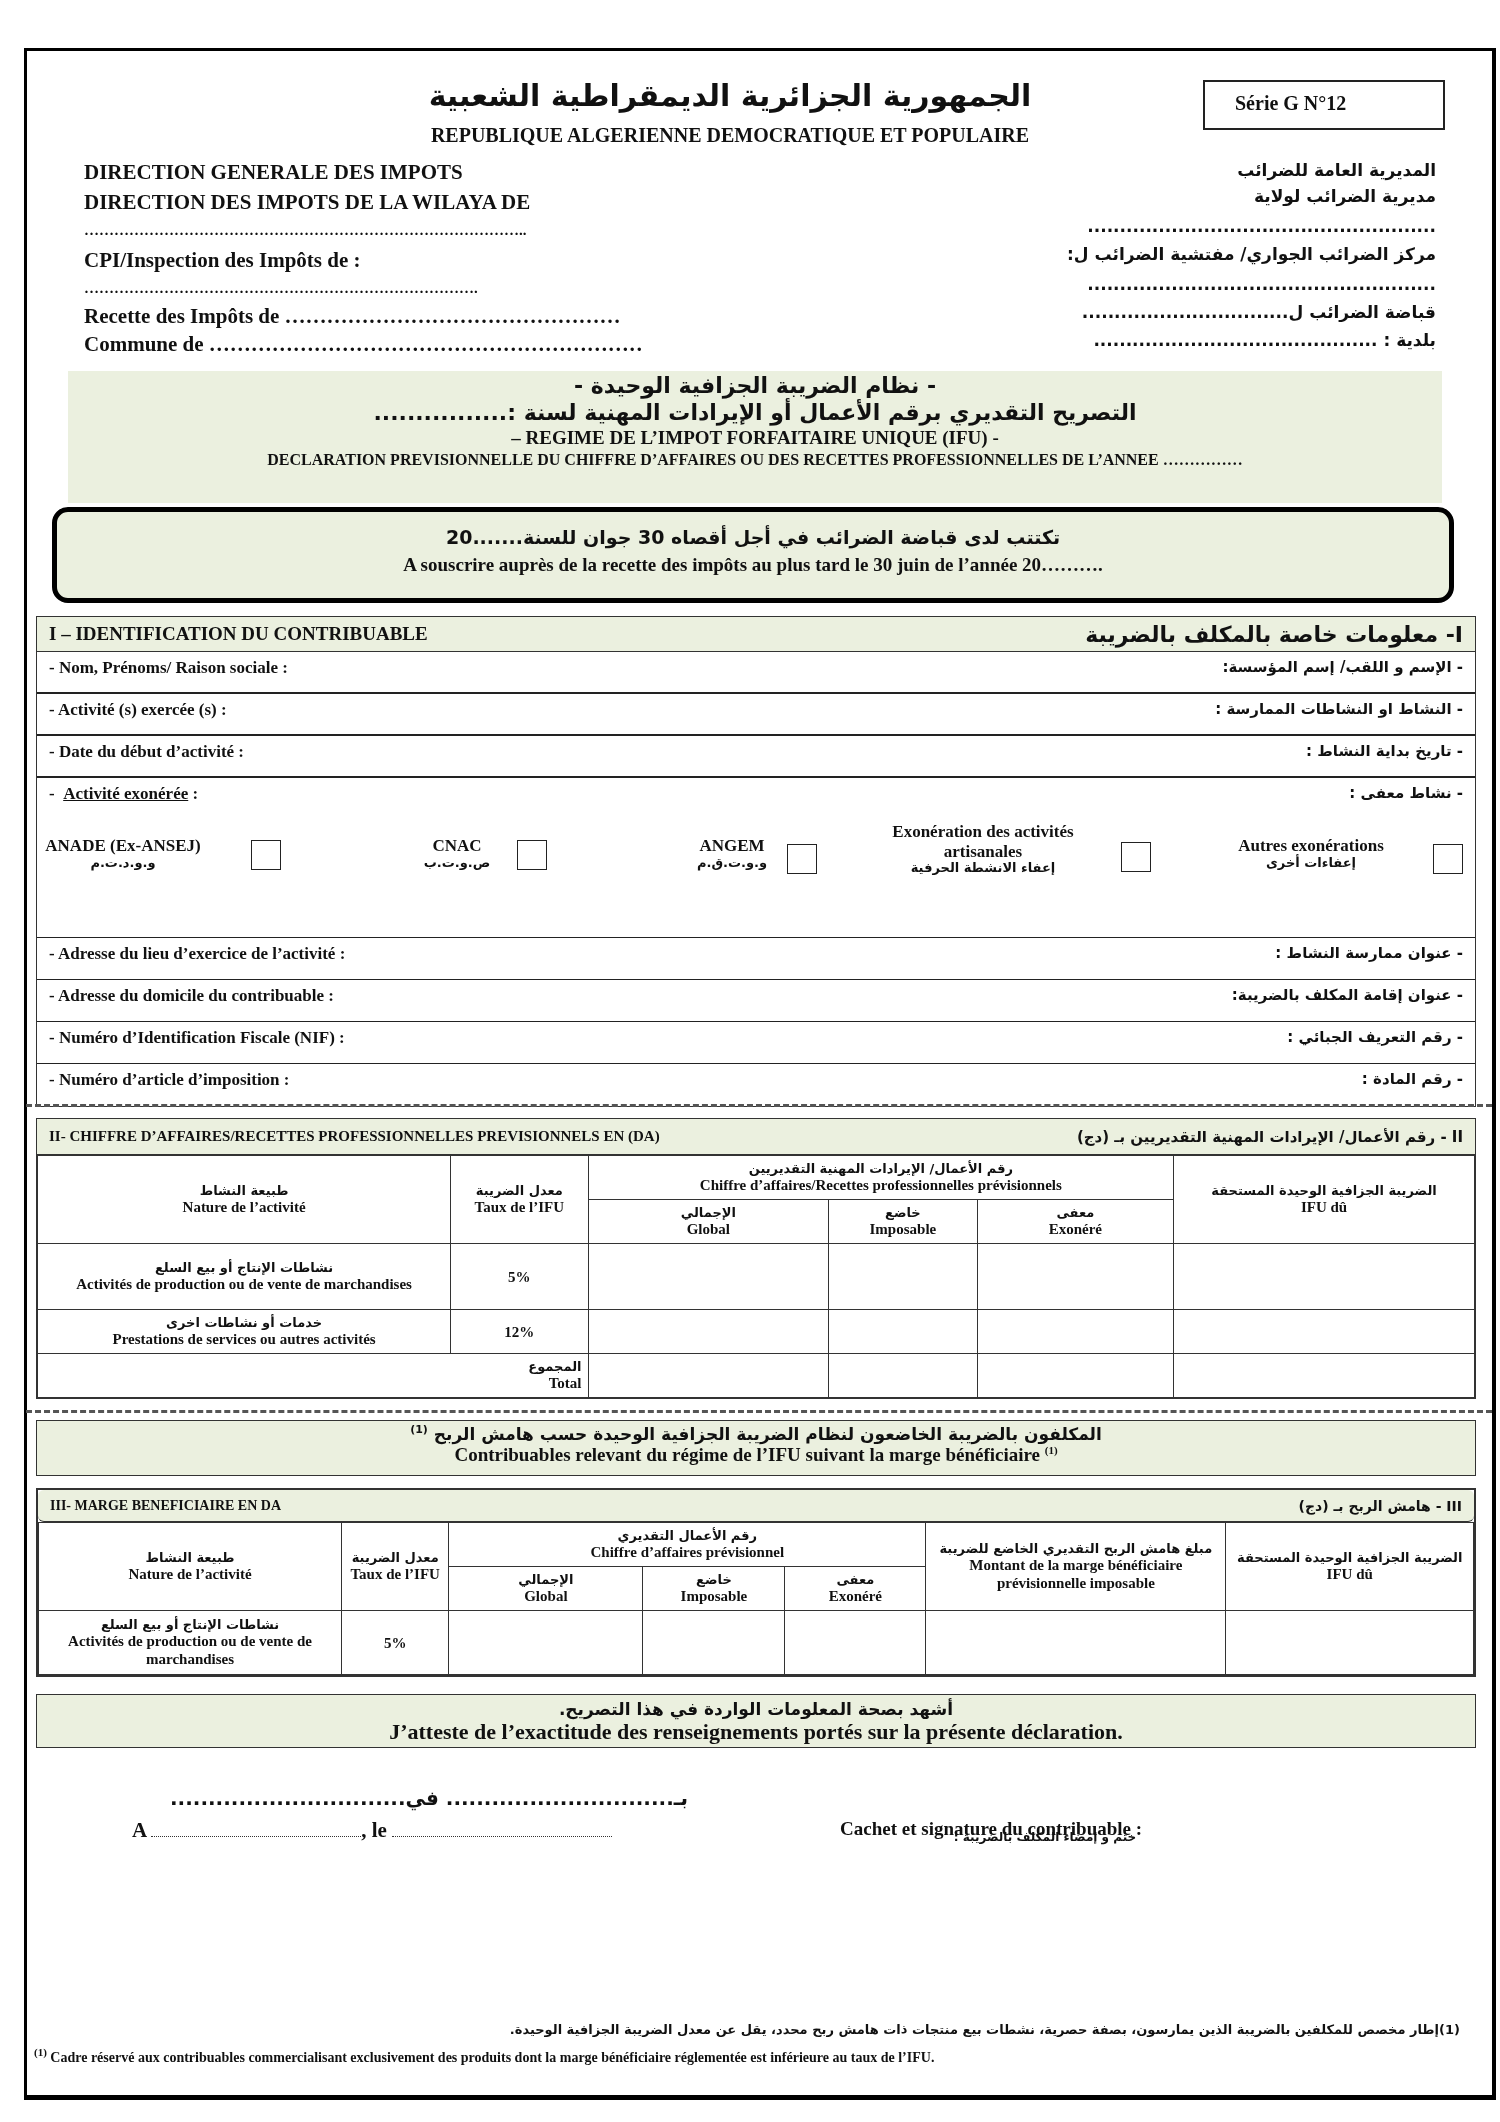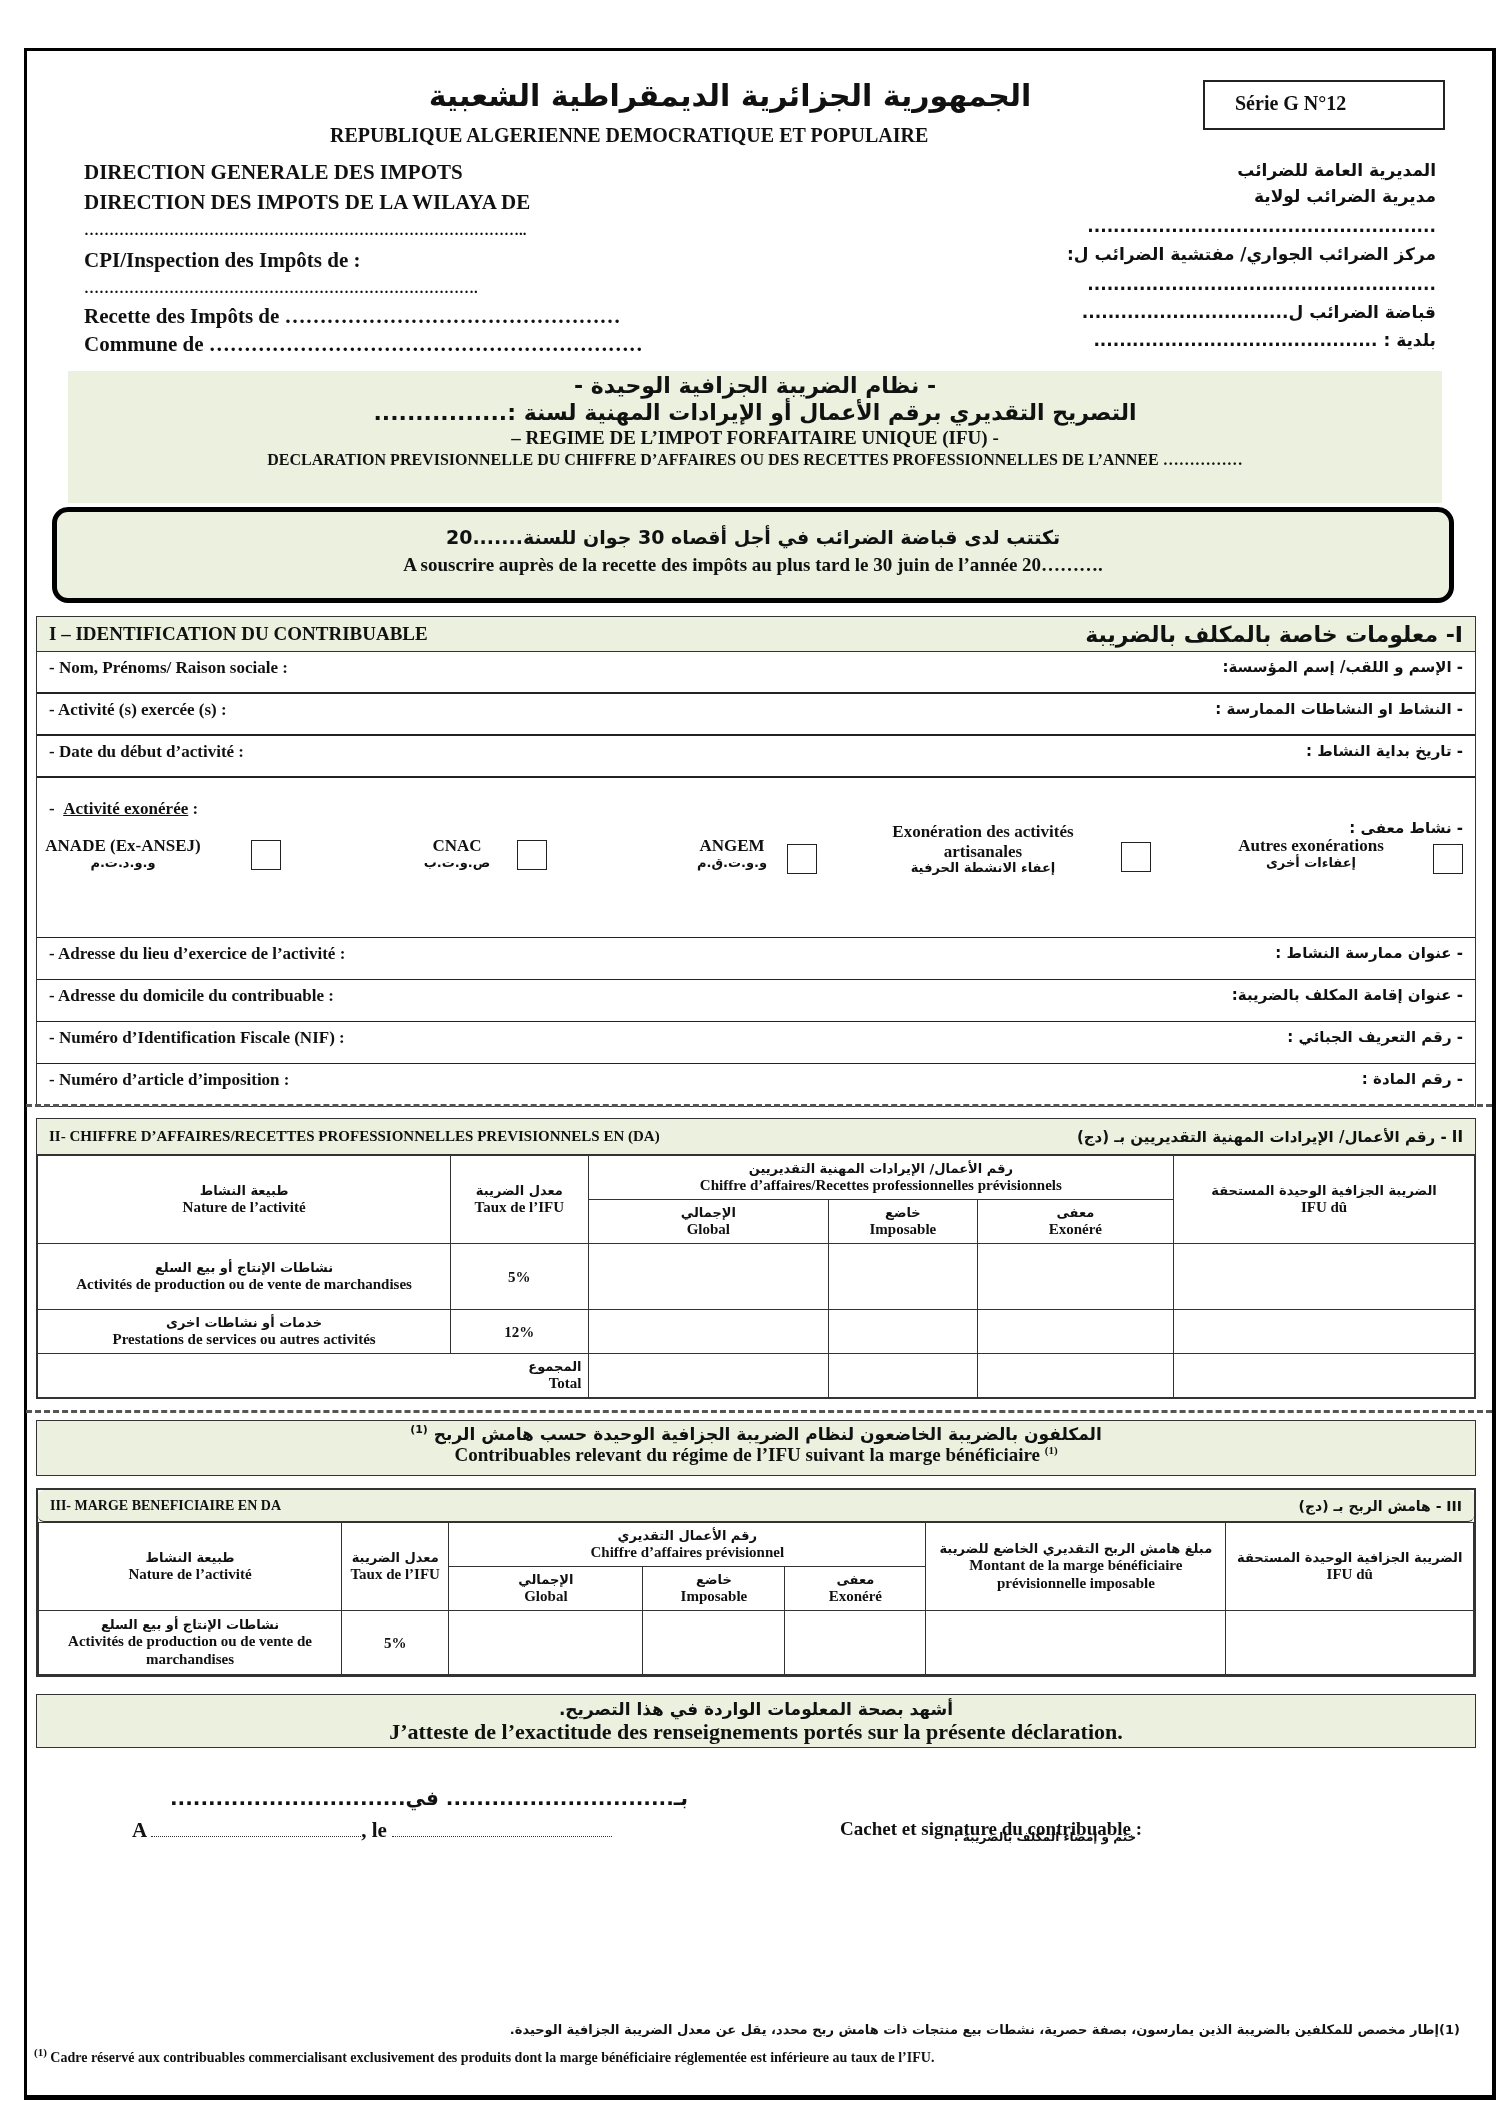--- a/index.html
+++ b/index.html
@@ -4,42 +4,42 @@
 <style>
   * { box-sizing: border-box; margin: 0; padding: 0; }
   html, body { width: 1500px; height: 2122px; background: #ffffff; }
   body { font-family: "Liberation Serif", "DejaVu Serif", serif; color: #111; position: relative; }
   .frame { position: absolute; left: 24px; top: 48px; width: 1472px; height: 2052px; border: 3px solid #000; border-right-width: 4px; border-bottom-width: 5px; }
   .abs { position: absolute; }
   .b { font-weight: bold; }
   .ar { font-family: "DejaVu Sans", sans-serif; direction: rtl; font-weight: bold; }
   .serie-box { left: 1203px; top: 80px; width: 242px; height: 50px; border: 2px solid #222; font-size: 20px; font-weight: bold; padding: 10px 0 0 30px; }
   .title-ar { left: 330px; top: 78px; width: 800px; text-align: center; font-size: 30px; }
-  .title-fr { left: 330px; top: 124px; width: 800px; font-size: 20px; font-weight: bold; }
+  .title-fr { left: 330px; top: 124px; width: 800px; text-align: center; font-size: 20px; font-weight: bold; }
   .hdr-fr { left: 84px; font-size: 21px; font-weight: bold; }
   .hdr-ar { right: 64px; font-size: 17px; text-align: right; }
   .dots { letter-spacing: 0px; overflow: hidden; white-space: nowrap; }
   .green { background: #ebf0df; }
   .banner { left: 68px; top: 371px; width: 1374px; height: 132px; text-align: center; }
   .banner .l1 { font-size: 22px; margin-top: 2px; }
   .banner .l2 { font-size: 22px; margin-top: 2px; }
   .banner .l3 { font-size: 19px; font-weight: bold; margin-top: 2px; }
   .banner .l4 { font-size: 16px; font-weight: bold; margin-top: 2px; }
   .deadline { left: 52px; top: 507px; width: 1402px; height: 96px; border: 5px solid #000; border-radius: 16px; text-align: center; }
   .deadline .l1 { font-size: 19px; margin-top: 14px; }
   .deadline .l2 { font-size: 19px; font-weight: bold; margin-top: 6px; }
   .sec { left: 36px; width: 1440px; border: 1.5px solid #333; }
   .sec-head { height: 35px; border-bottom: 1.5px solid #333; display: flex; justify-content: space-between; align-items: center; padding: 0 12px; }
   .sec-head .fr { font-weight: bold; font-size: 19px; }
   .sec-head .ar { font-size: 22px; }
   .idrow { height: 42px; border-bottom: 2px solid #222; display: flex; justify-content: space-between; padding: 6px 12px 0 12px; font-size: 17px; font-weight: bold; }
   .idrow .ar { font-size: 15px; }
   .thin { border-bottom-width: 1px; }
   .exo { position: relative; height: 160px; border-bottom: 1px solid #222; }
-  .exo .top { display:flex; justify-content: space-between; padding: 21px 12px 0 12px; font-size: 17px; font-weight: bold; flex-direction: column; }
+  .exo .top { display:flex; justify-content: space-between; padding: 6px 12px 0 12px; font-size: 17px; font-weight: bold; }
   .chk { position: absolute; width: 30px; height: 30px; border: 1.5px solid #222; background: #fff; }
   .opt { position: absolute; text-align: center; font-weight: bold; font-size: 17px; line-height: 1.15; }
   .opt .ar { font-size: 13px; }
   .dash { left: 26px; width: 1466px; height: 0; border-top: 3px dashed #555; }
   table { border-collapse: collapse; width: 100%; }
   td, th { border: 1px solid #333; text-align: center; vertical-align: middle; font-size: 15px; font-weight: bold; line-height: 1.2; }
   td .ar, th .ar { font-size: 13px; display: block; }
   .note-box { left: 36px; width: 1440px; text-align: center; border: 1.5px solid #333; }
   .foot-ar { right: 40px; top: 2022px; font-size: 13px; }
   .foot-fr { left: 34px; top: 2046px; font-size: 14px; font-weight: bold; }

